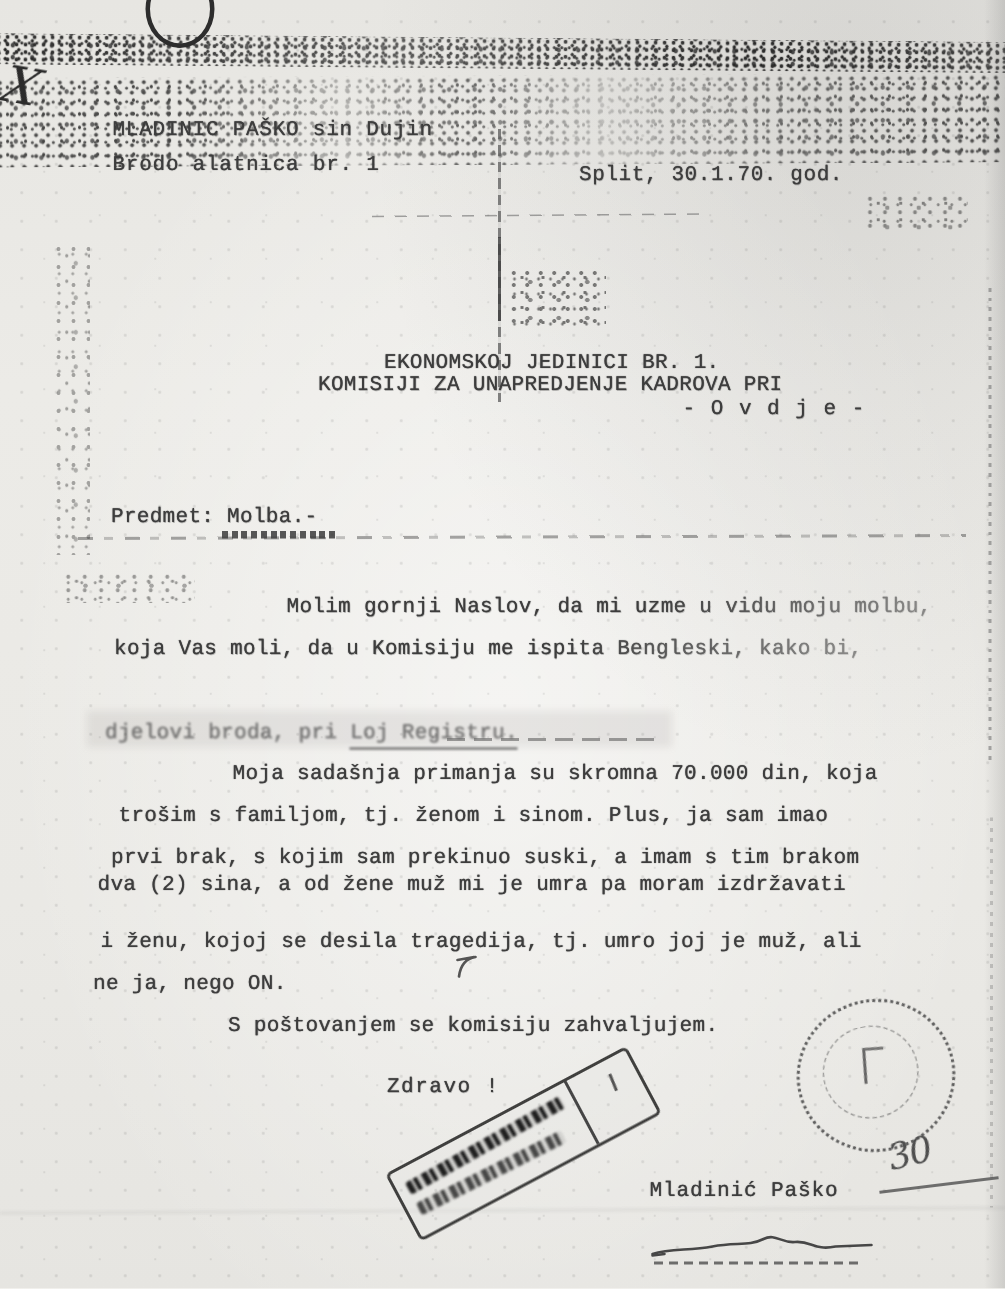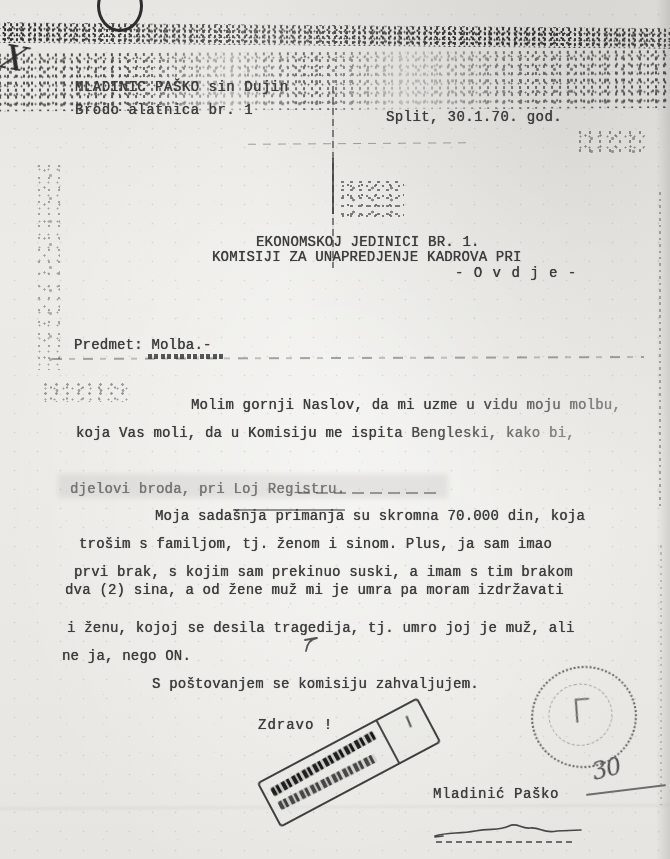--- a/index.html
+++ b/index.html
@@ -14,21 +14,21 @@
     color:#3a3a3a;
   }
   .abs{position:absolute;}
   .typed{
     font-size:14px;line-height:18px;letter-spacing:.2px;color:#3d3d3d;
     text-shadow:0 0 .7px rgba(45,45,45,.85), .4px .4px 0 rgba(60,60,60,.25);
     white-space:pre;filter:blur(.25px);
   }
   .fade-r{-webkit-mask-image:linear-gradient(90deg,#000 60%,rgba(0,0,0,.55));mask-image:linear-gradient(90deg,#000 60%,rgba(0,0,0,.55));}
   .smudged{opacity:.7;filter:blur(.55px);color:#4a4a4a;}
-  .uline{border-bottom:2px solid rgba(55,55,55,.75);padding-bottom:12px;margin-top:20px;}
+  .uline{border-bottom:2px solid rgba(55,55,55,.75);padding-bottom:1px;margin-top:20px;}
   
   .speck{
     background-image:
       radial-gradient(circle, #1c1c1c 0 1.1px, transparent 1.5px),
       radial-gradient(circle, #101010 0 .9px, transparent 1.3px),
       radial-gradient(circle, #3a3a3a 0 1.3px, transparent 1.7px),
       radial-gradient(circle, #222 0 .8px, transparent 1.2px);
     background-size:6px 5px, 9px 6px, 13px 8px, 5px 7px;
     background-position:0 0, 3px 2px, 6px 4px, 1px 3px;
   }

